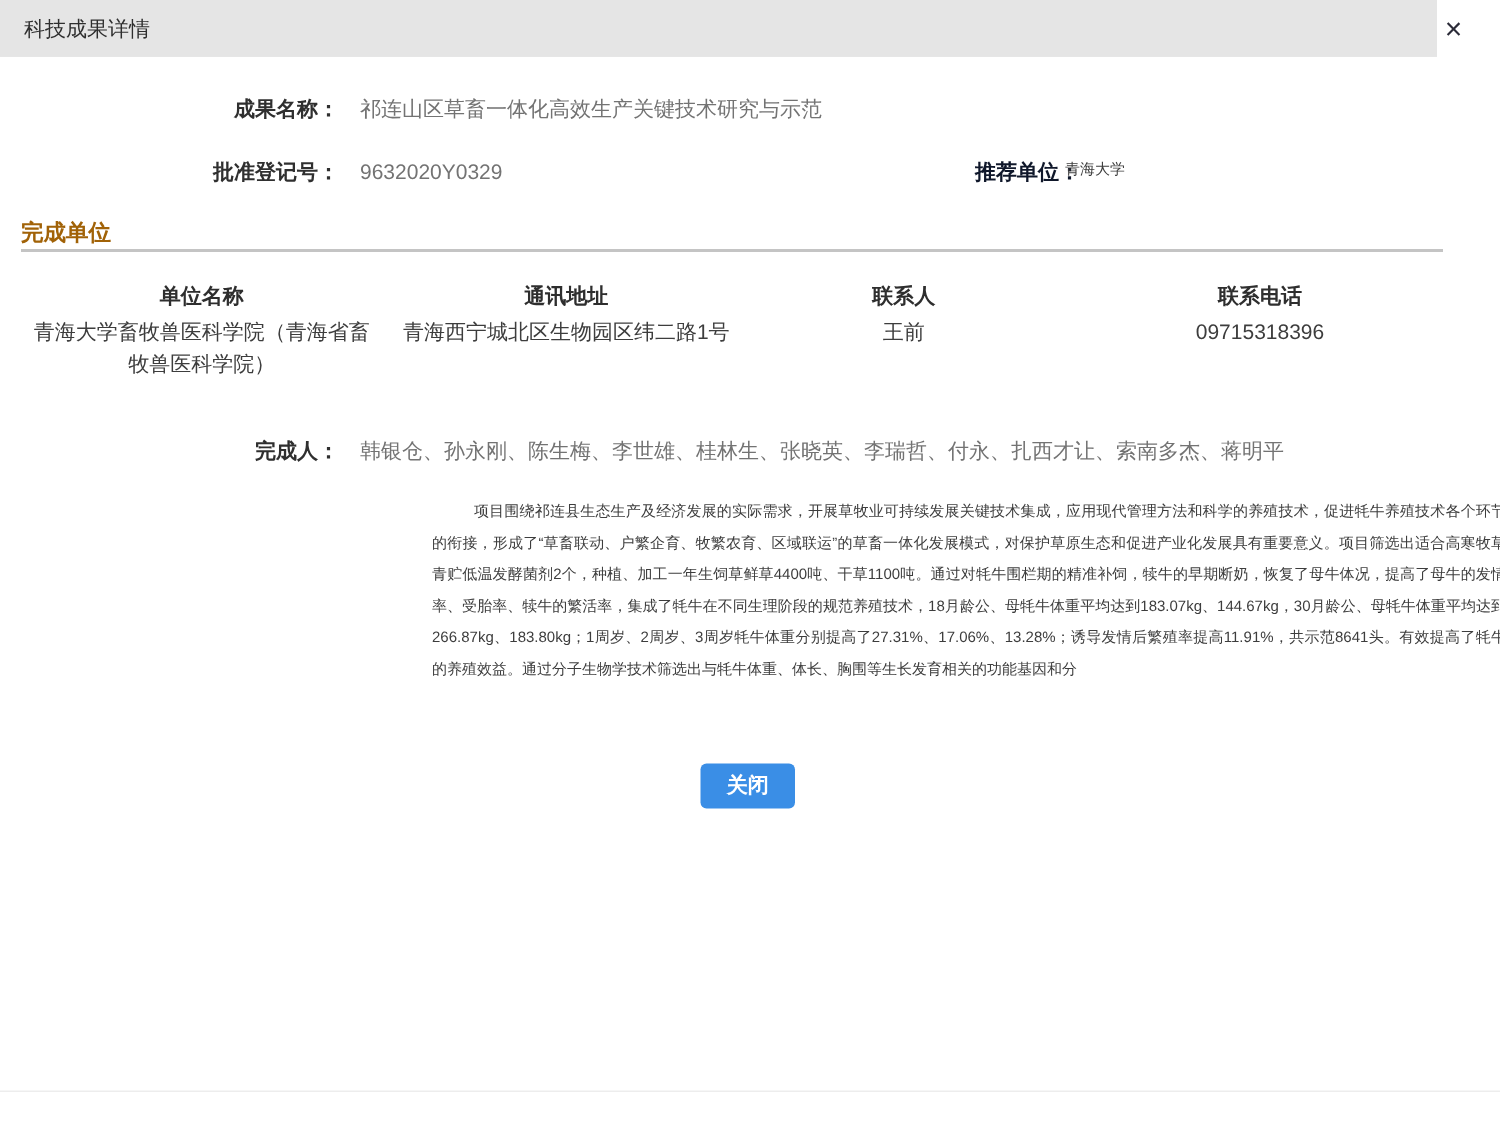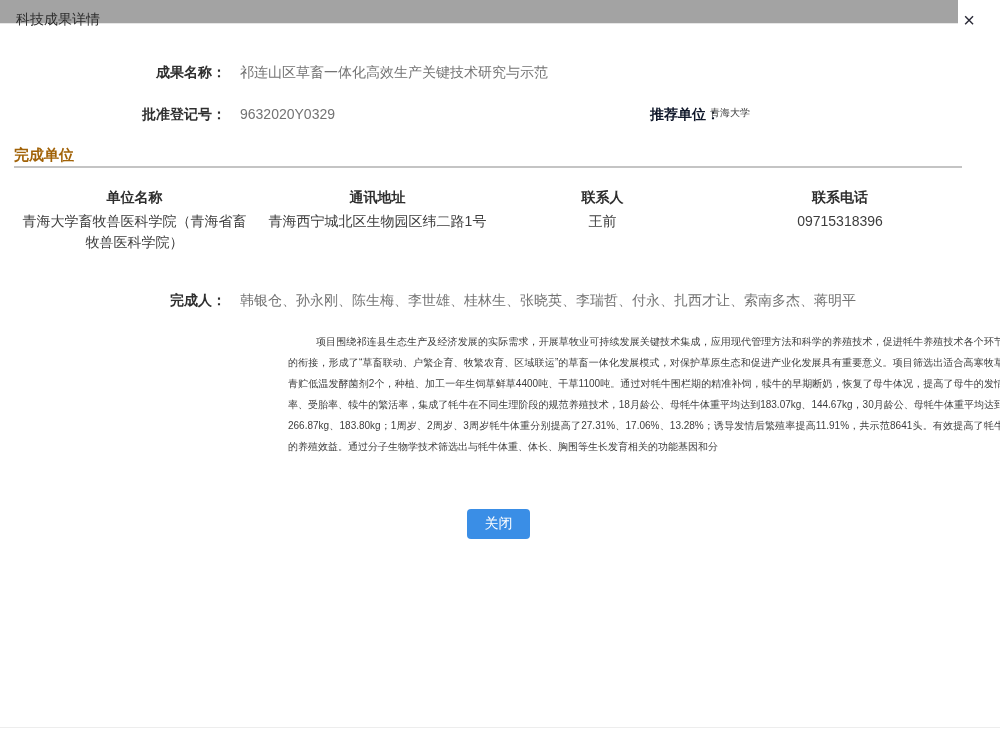--- a/index.html
+++ b/index.html
@@ -4,22 +4,22 @@
 <style>
   :root { --primary: #3A8EE6; }
   * { margin: 0; padding: 0; }
   body { background: #fff; }
   .canvas {
     position: relative; width: 1000px; height: 750px;
     background: #ffffff; overflow: hidden;
     font-family: "Liberation Sans", sans-serif; color: #333;
   }
   .modal-header {
-    position: absolute; top: 0; left: 0; width: 958px; height: 24px;
-    background: #a3a3a3; border-bottom: 1px solid #e6e6e6; box-sizing: border-box;
+    position: absolute; top: 0; left: 0; width: 958px; height: 38px;
+    background: #e5e5e5; border-bottom: 1px solid #e6e6e6; box-sizing: border-box;
   }
   .modal-title { position: absolute; left: 16px; top: 11px; font-size: 14px; color: #2e2e2e; }
   .close-icon {
     position: absolute; left: 954px; top: 5px; width: 30px; height: 30px;
     font-size: 20px; line-height: 30px; text-align: center; color: #2b2b38; cursor: pointer;
   }
   .lbl { position: absolute; left: 0; width: 226px; text-align: right;
          font-weight: bold; font-size: 14px; color: #2f2f2f; white-space: nowrap; }
   .val { position: absolute; left: 240px; font-size: 14px; color: #737373; white-space: nowrap; }
   .row-name   { top: 64px; }
@@ -43,21 +43,21 @@
   .bulletin-text {
     position: absolute; left: 240px; top: 331px; width: 716px;
     font-size: 10px; line-height: 21px; color: #3d3d3d;
     text-align: justify; text-indent: 28px;
     max-height: 168px; overflow: hidden; margin-left: 48px;
   }
   .close-button {
     position: absolute; left: 467px; top: 509px; width: 63px; height: 30px;
     background: var(--primary); color: #ffffff; font-size: 14px;
     font-family: "Liberation Sans", sans-serif;
-    border: none; border-radius: 4px; cursor: pointer;
+    border: none; border-radius: 4px; cursor: pointer; font-weight: bold;
   }
   .bottom-divider { position: absolute; left: 0; top: 727px; width: 1000px; height: 1px; background: #ededed; }
 </style>
 </head>
 <body>
 
 <div class="canvas">
 
   <div class="modal-header">
     <div class="modal-title">科技成果详情</div>

